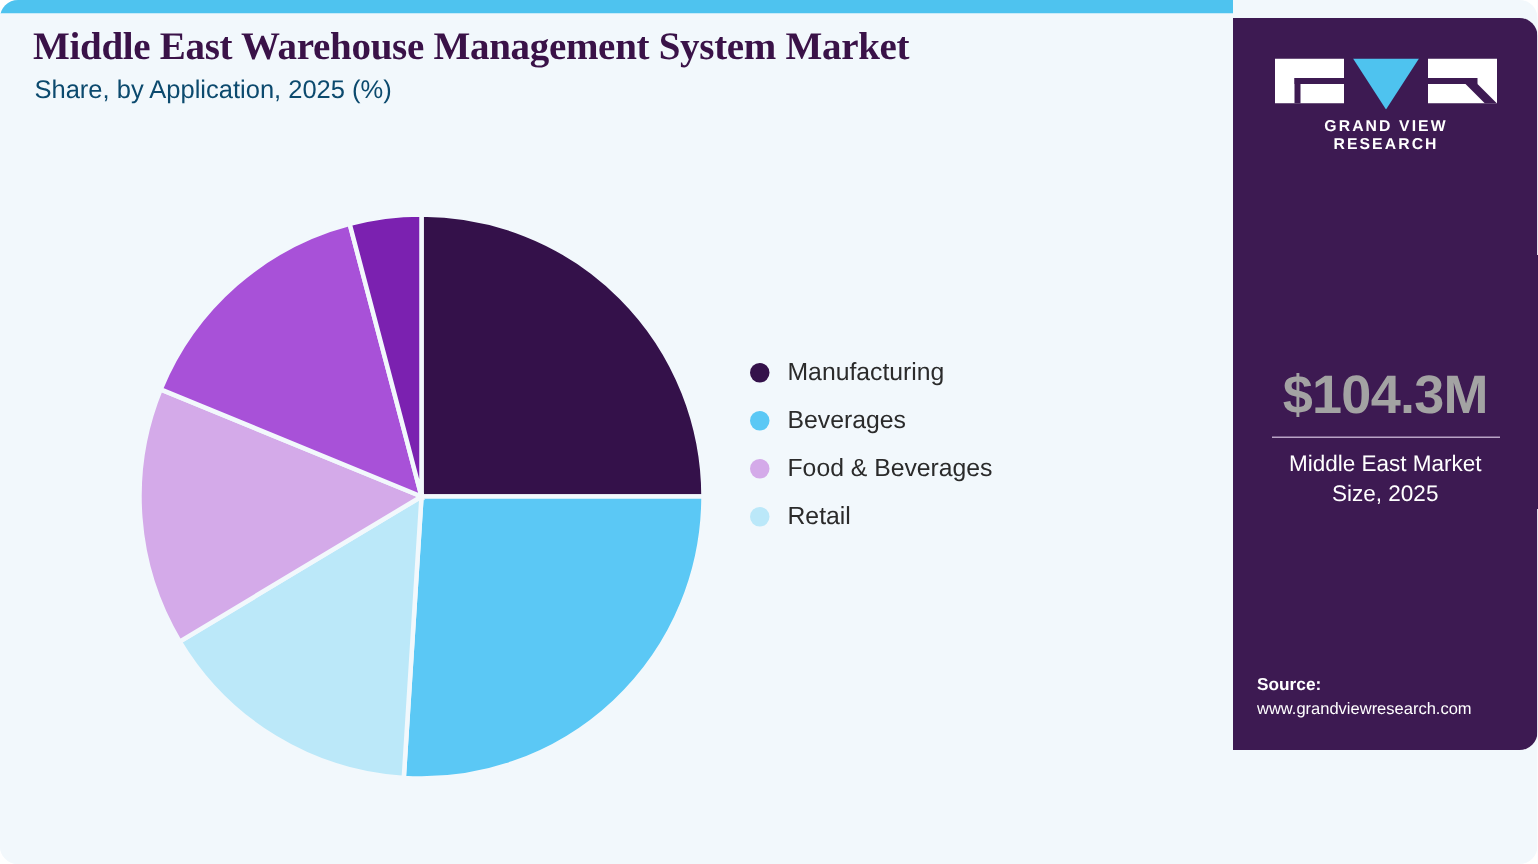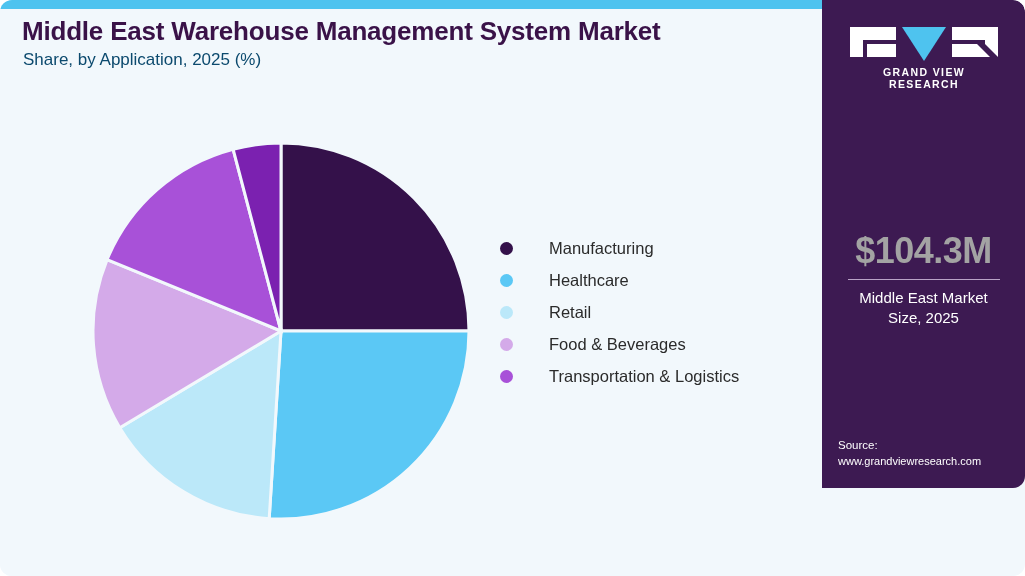--- a/index.html
+++ b/index.html
@@ -16,39 +16,40 @@
   }
   .leftpane{
     position:absolute;left:0;top:9px;width:822px;height:567px;background:#f2f8fc;
   }
 
   
   .title{
     position:absolute;left:22px;top:16px;
     font-size:26px;font-weight:bold;color:#3a1248;letter-spacing:-0.2px;
     white-space:nowrap;
+    font-family:Liberation Serif, serif;
   }
   .subtitle{
     position:absolute;left:23px;top:50px;
     font-size:17px;font-weight:normal;color:#0c4a6e;white-space:nowrap;
   }
 
   
   .chartwrap{position:absolute;left:83px;top:124px;width:400px;height:405px;}
   .chartwrap svg{display:block;}
 
   
   .legend{position:absolute;left:500px;top:232px;}
-  .legend-item{display:flex;align-items:center;height:32px;gap:24px;}
+  .legend-item{display:flex;align-items:center;height:32px;}
   .legend-dot{width:13px;height:13px;border-radius:50%;flex:0 0 auto;margin-right:12px;}
   .legend-label{font-size:16.5px;color:#2b2b2b;white-space:nowrap;}
 
   
   .rightpane{
-    position:absolute;right:0;top:0;width:203px;height:488px;
+    position:absolute;right:0;top:12px;width:203px;height:488px;
     background:#3d1a52;border-top-right-radius:12px;border-bottom-right-radius:12px;
   }
   .logo{position:absolute;left:27px;top:27px;width:150px;}
   .logo-marks{display:flex;align-items:flex-start;justify-content:center;gap:6px;height:32px;}
   .logo-word{
     margin-top:7px;text-align:center;color:#ffffff;
     font-size:10.5px;font-weight:bold;letter-spacing:1.4px;
   }
 
   .stat{position:absolute;left:0;top:232px;width:203px;text-align:center;}
@@ -56,21 +57,21 @@
     font-size:36px;font-weight:bold;color:#a3a3a3;letter-spacing:-0.5px;line-height:1.05;
   }
   .stat-rule{
     width:152px;height:1px;background:#b9a3c6;margin:9px auto 8px auto;
   }
   .stat-caption{
     font-size:15px;color:#ffffff;line-height:1.35;padding:0 32px;
   }
 
   .source{position:absolute;left:16px;bottom:18px;width:185px;color:#ffffff;}
-  .source-label{font-size:11.5px;font-weight:normal;line-height:1.5;}
+  .source-label{font-size:11.5px;font-weight:bold;line-height:1.5;}
   .source-url{font-size:11px;line-height:1.45;}
 </style>
 </head>
 <body>
 
 <div class="card">
 
   <div class="topbar"></div>
 
   <div class="leftpane"></div>
@@ -89,33 +90,29 @@
       </svg>
   </div>
 
   <div class="legend" id="legend">
       <div class="legend-item">
         <span class="legend-dot" style="background: rgb(52, 17, 74);"></span>
         <span class="legend-label">Manufacturing</span>
       </div>
       <div class="legend-item">
         <span class="legend-dot" style="background: rgb(91, 200, 245);"></span>
-        <span class="legend-label">Healthcare</span>
-      </div>
-      <div class="legend-item">
-        <span class="legend-dot" style="background: rgb(187, 232, 249);"></span>
-        <span class="legend-label">Retail</span>
+        <span class="legend-label">Beverages</span>
       </div>
       <div class="legend-item">
         <span class="legend-dot" style="background: rgb(212, 170, 233);"></span>
         <span class="legend-label">Food &amp; Beverages</span>
       </div>
       <div class="legend-item">
-        <span class="legend-dot" style="background: rgb(168, 81, 216);"></span>
-        <span class="legend-label">Transportation &amp; Logistics</span>
+        <span class="legend-dot" style="background: rgb(187, 232, 249);"></span>
+        <span class="legend-label">Retail</span>
       </div>
     </div>
 
   <div class="rightpane">
 
     <div class="logo">
       <div class="logo-marks">
 
         <svg width="46" height="30" viewBox="0 0 46 30">
           <rect x="0" y="0" width="46" height="30" fill="#ffffff"></rect>

